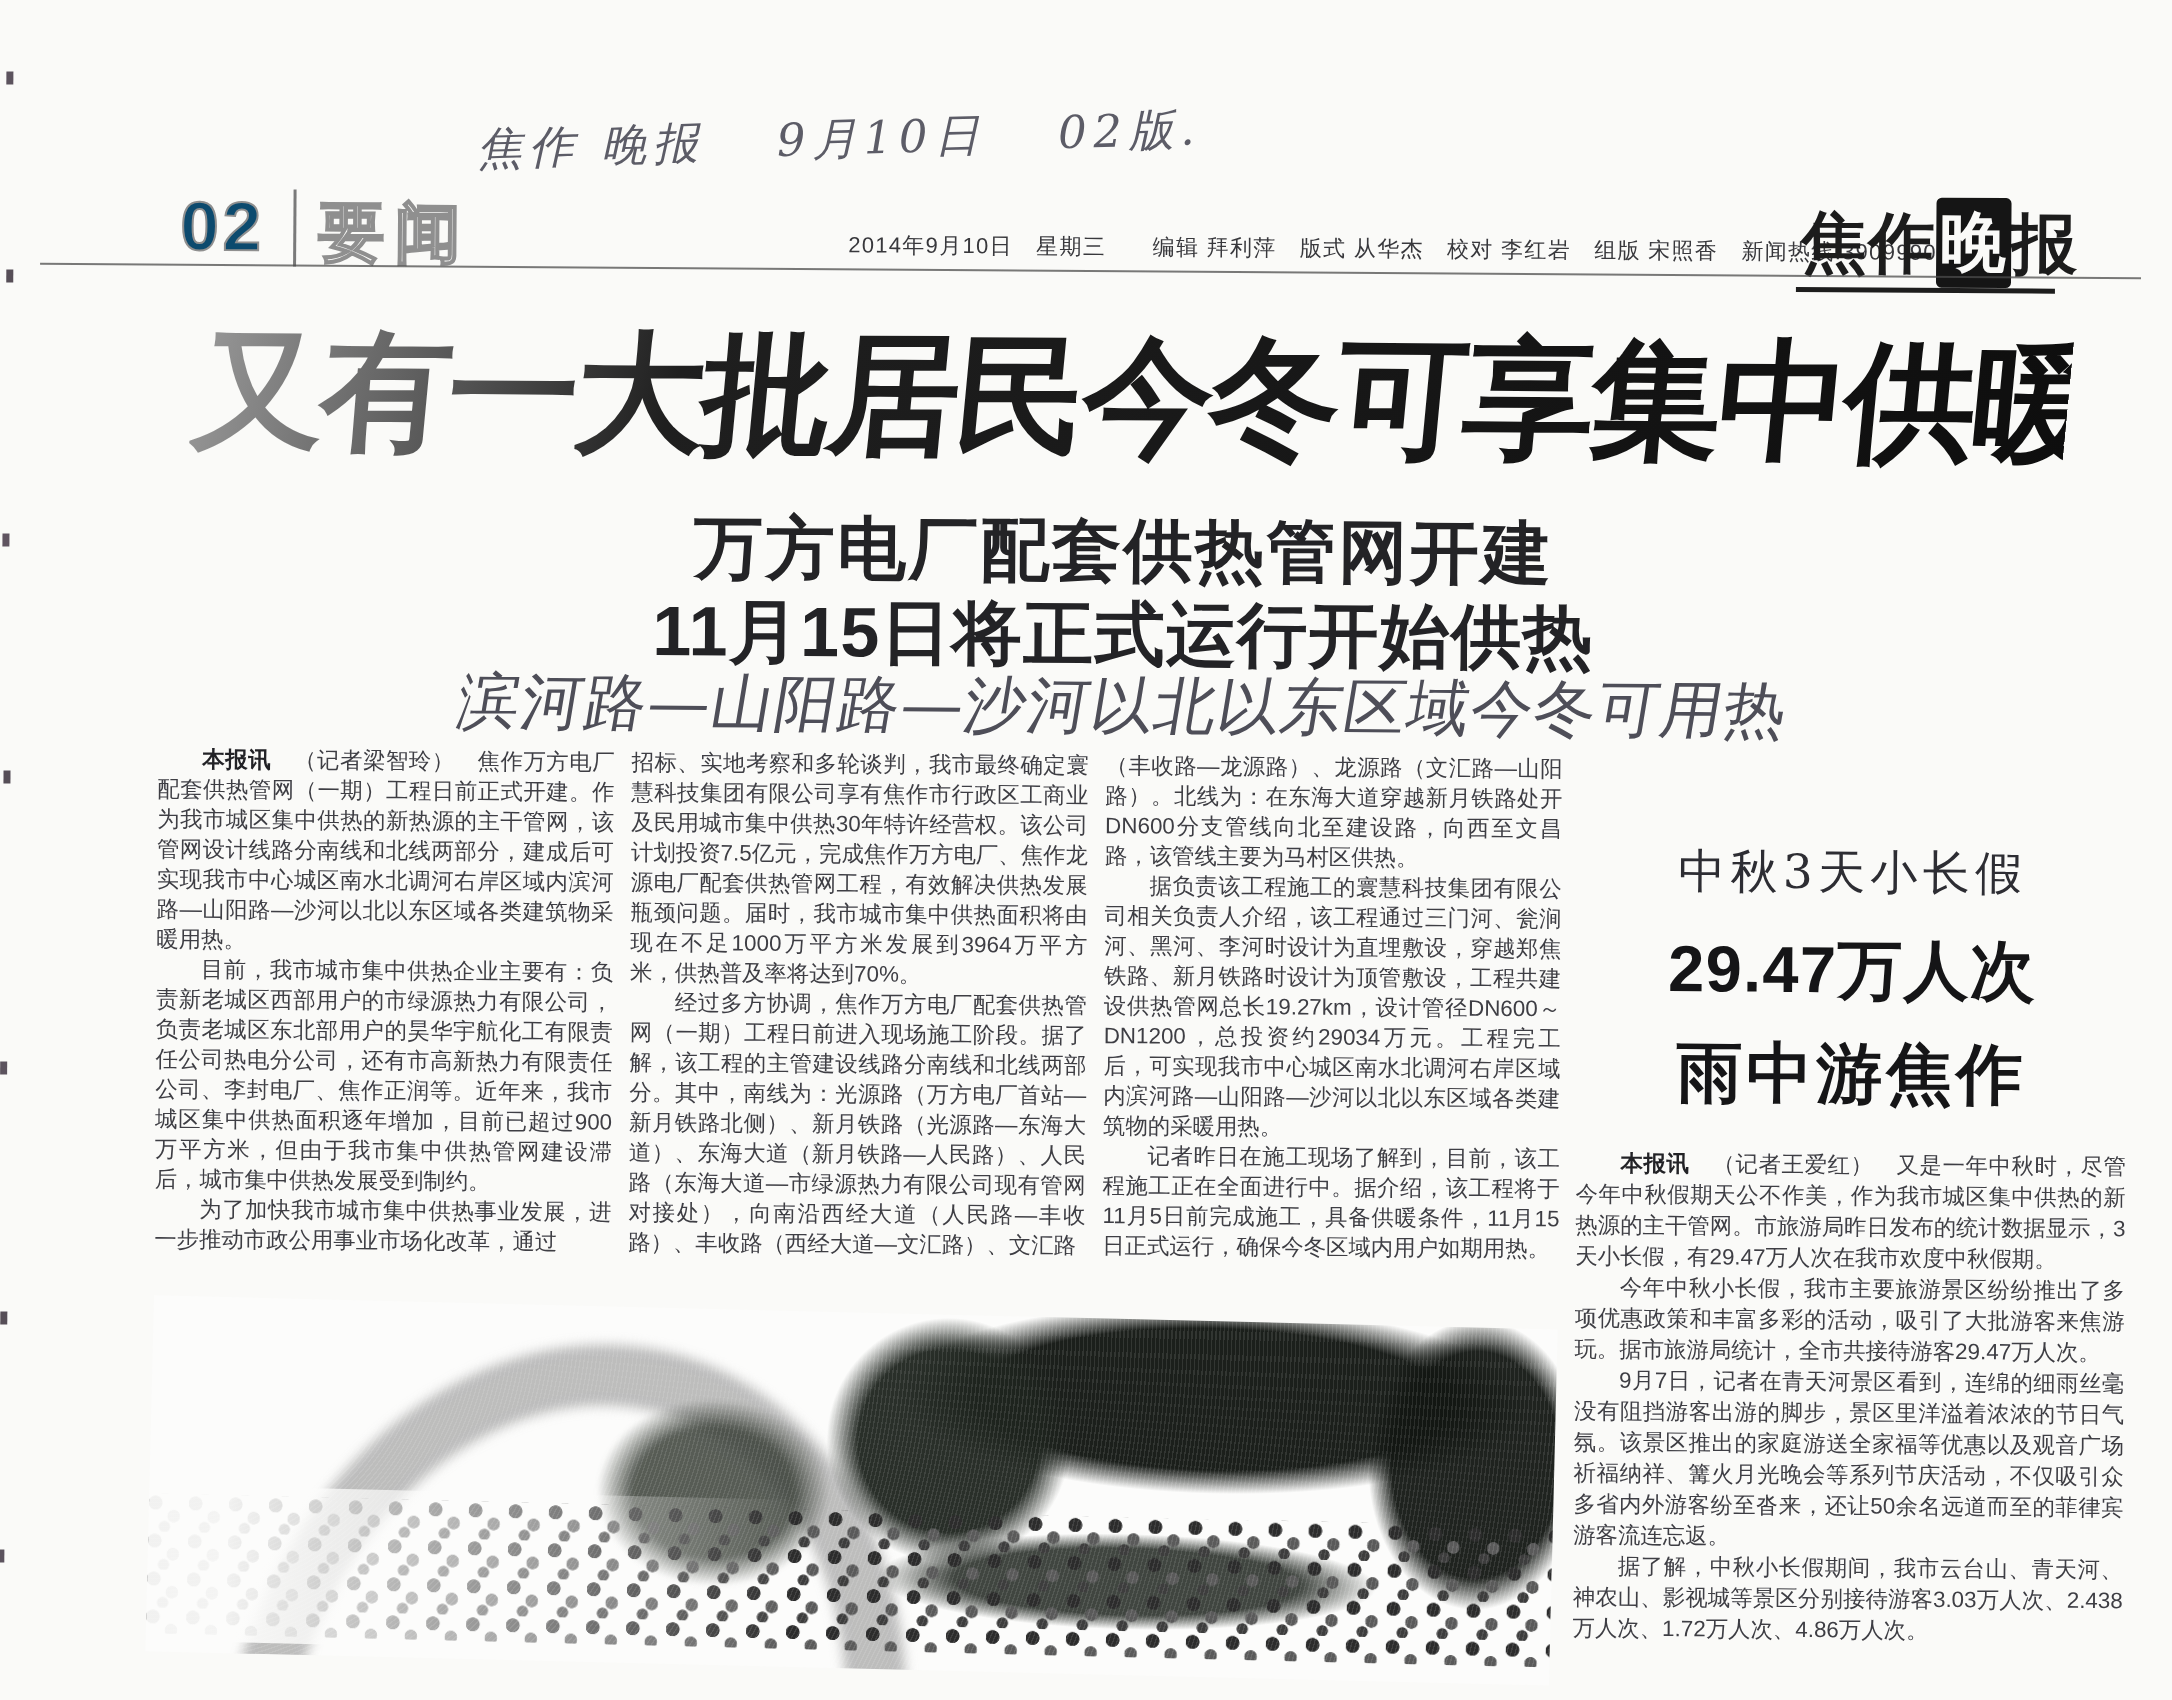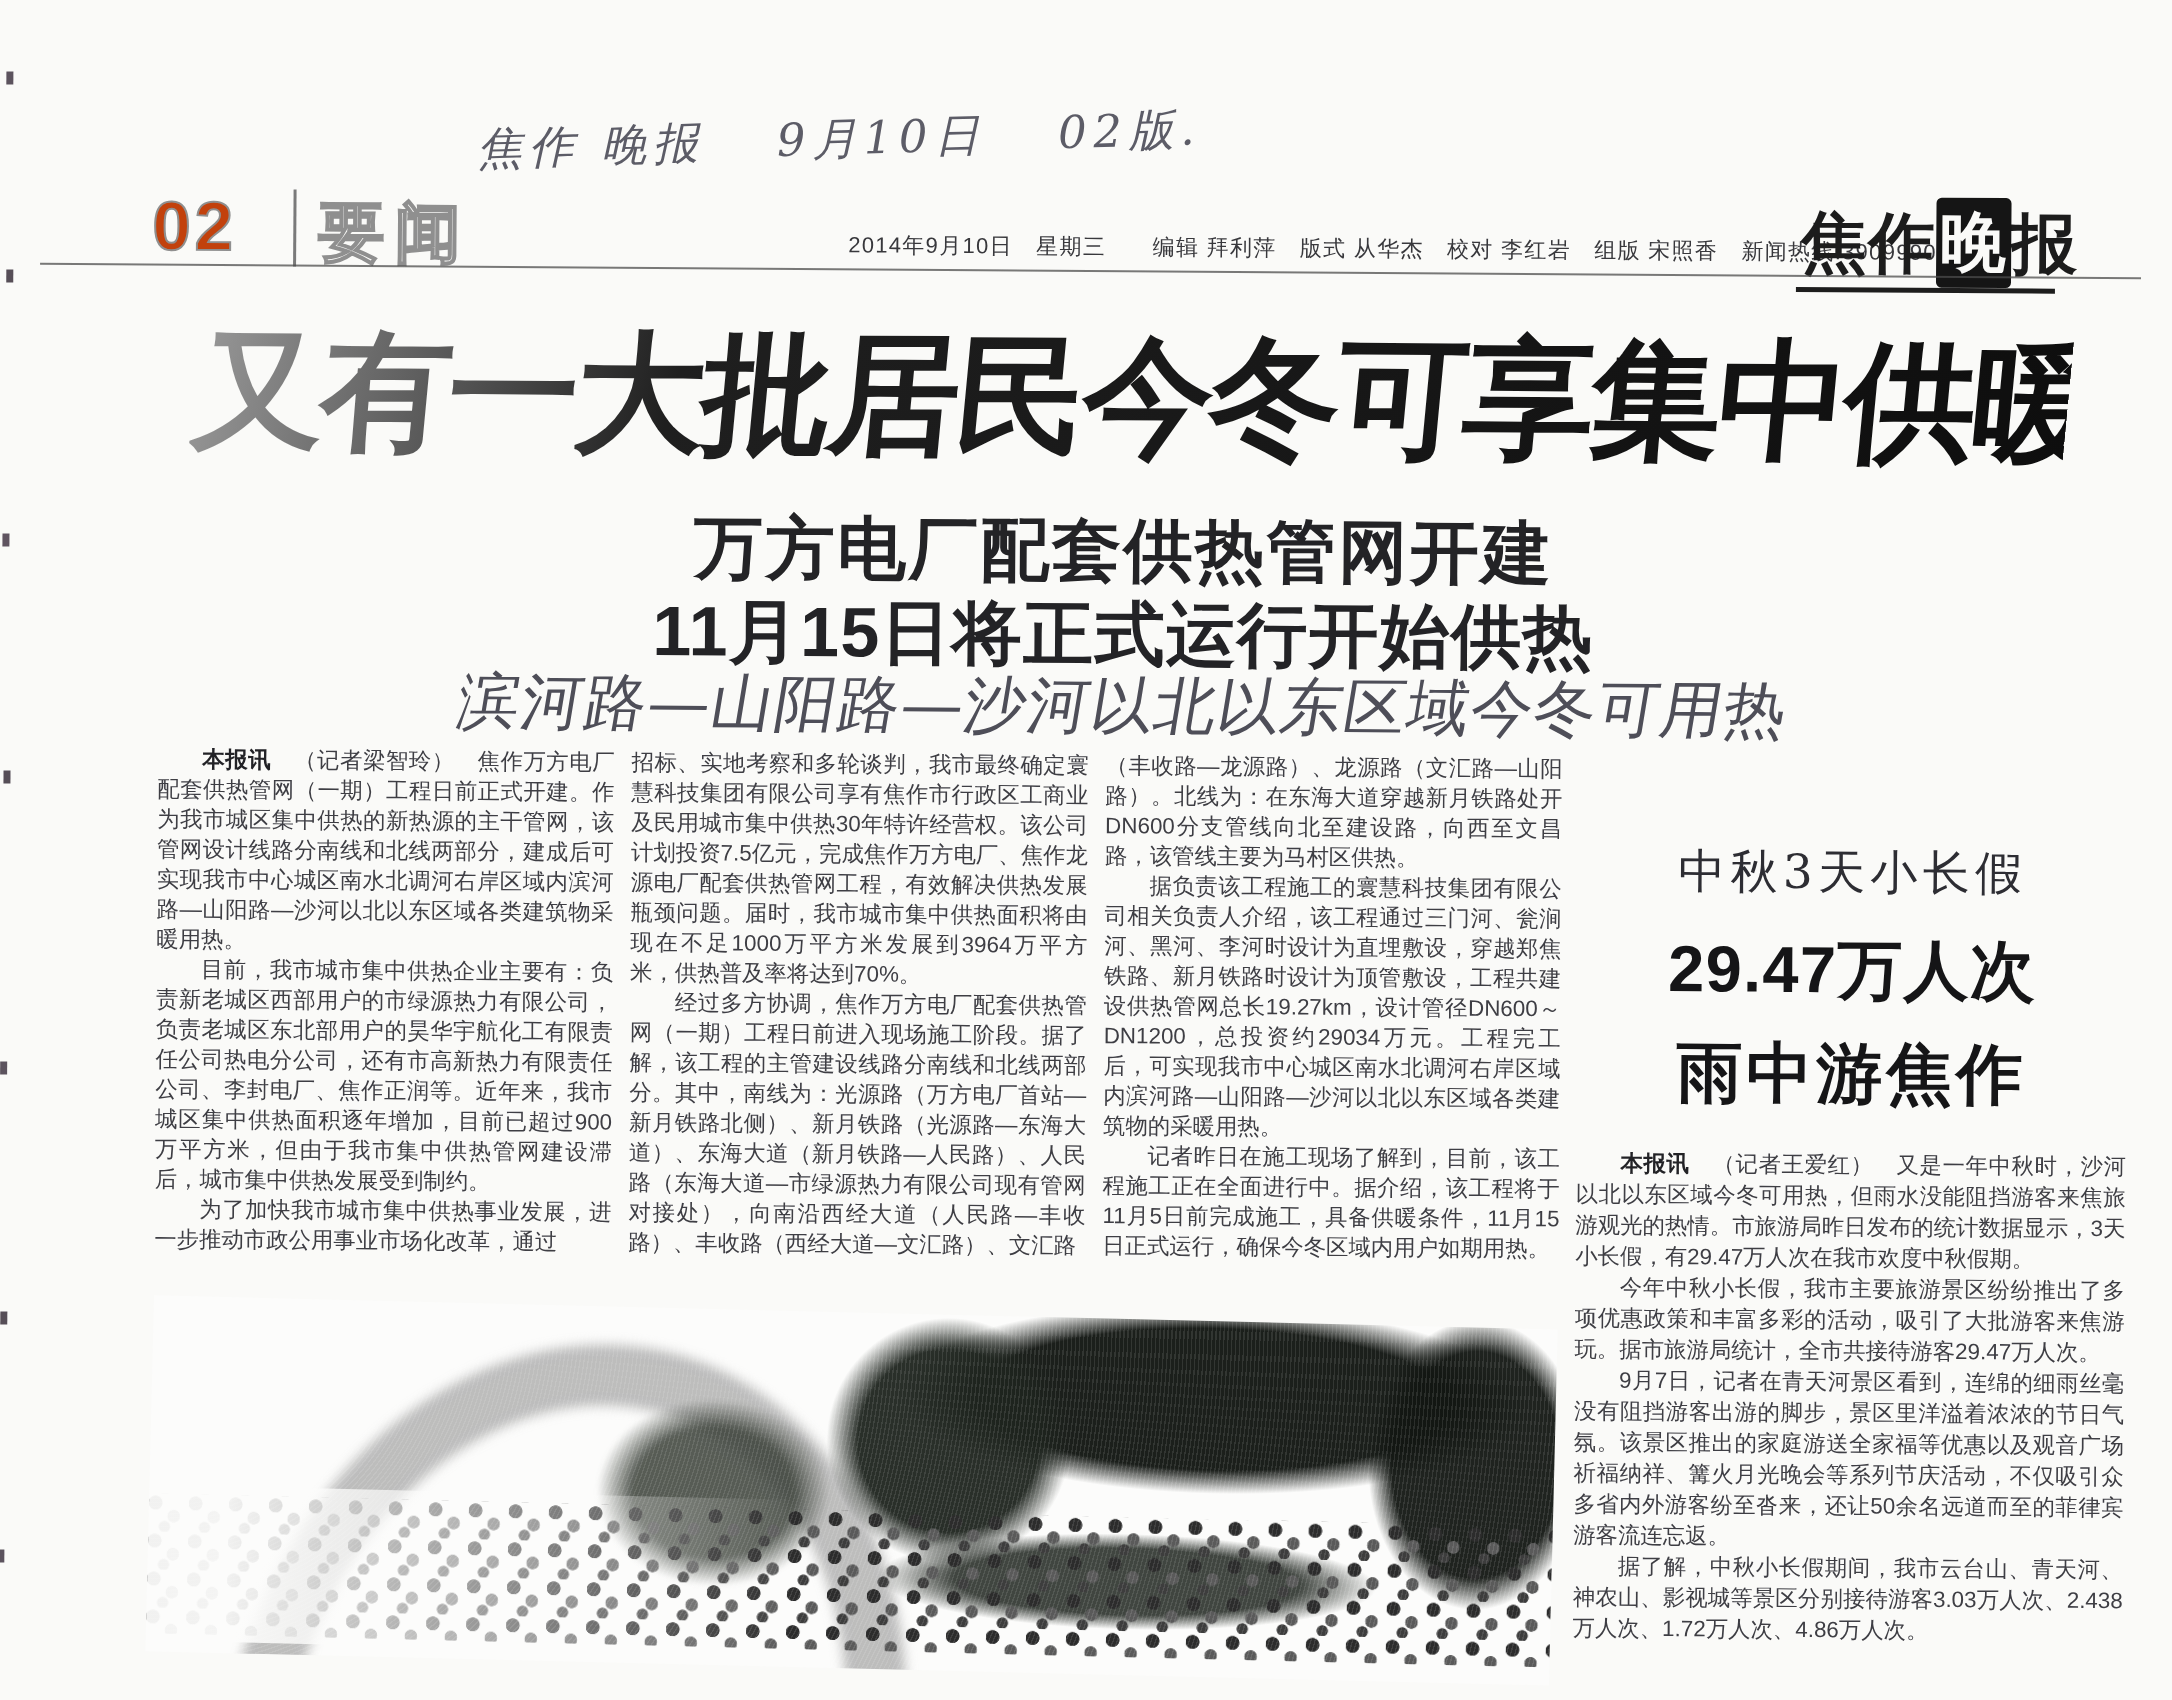--- a/index.html
+++ b/index.html
@@ -8,22 +8,22 @@
   .sheet{position:absolute;inset:0;transform:rotate(0.4deg);transform-origin:50% 50%;}
 
   
   .scan-marks{position:absolute;left:1.3px;top:79px;width:6.6px;height:13px;background:#352a38;opacity:.8;
     box-shadow:1.3px 198px #2e2430,-0.7px 462px #3a2d3c,2px 699px #2e2430,0.7px 990px #352a38,2.6px 1240px #2e2430,1.3px 1478px #352a38;}
 
   .handwritten{position:absolute;left:472px;top:111px;font-size:45px;letter-spacing:6.6px;
     color:#4c4c58;transform:rotate(-2deg);font-family:"DejaVu Serif",serif;font-style:italic;opacity:.9;white-space:nowrap;}
 
   
-  .page-num{position:absolute;left:148px;top:193px;font-size:69px;font-weight:700;letter-spacing:4px;
-    color:#c2410c;-webkit-text-stroke:2px #8f8f8f;}
+  .page-num{position:absolute;left:176px;top:193px;font-size:69px;font-weight:700;letter-spacing:4px;
+    color:#0c4a6e;-webkit-text-stroke:2px #8f8f8f;}
   .hdr-divider{position:absolute;left:289px;top:195px;width:2.6px;height:77px;background:#7a7a7a;}
   .section-title{position:absolute;left:314px;top:193px;font-size:66px;font-weight:700;letter-spacing:10.6px;
     color:#fafaf8;-webkit-text-stroke:2px #8f8f8f;}
   .date-line{position:absolute;left:844px;top:232px;font-size:22px;color:#38383c;letter-spacing:1.3px;white-space:nowrap;}
   .masthead{position:absolute;left:1797px;top:193px;font-size:66px;font-weight:900;color:#1c1c1c;
     font-family:"DejaVu Serif",serif;letter-spacing:1.3px;white-space:nowrap;}
   .masthead .inv{display:inline-block;background:#151515;color:#fafaf8;padding:0 4px;border-radius:5.3px;transform:translateY(-1.3px);}
   .header-rule{position:absolute;left:36px;top:270px;width:2101px;height:2px;background:#4c4c4c;opacity:.75;}
   .masthead-rule{position:absolute;left:1792px;top:282px;width:259px;height:5.3px;background:#1d1d1d;}
 
@@ -127,21 +127,21 @@
       <div class="ph-crowd"></div>
       <div class="ph-crowd-fade"></div>
       <div class="ph-grain"></div>
     </div>
 
     <div class="side">
       <div class="kicker">中秋3天小长假</div>
       <div class="side-h1">29.47万人次</div>
       <div class="side-h2">雨中游焦作</div>
       <div class="side-body">
-        <p class="ind"><b>本报讯</b>　<span>（记者王爱红）</span>　<span>又是一年中秋时，沙河以北以东区域今冬可用热，但雨水没能阻挡游客来焦旅游观光的热情。市旅游局昨日发布的统计数据显示，3天小长假，有29.47万人次在我市欢度中秋假期。</span></p>
+        <p class="ind"><b>本报讯</b>　<span>（记者王爱红）</span>　<span>又是一年中秋时，尽管今年中秋假期天公不作美，作为我市城区集中供热的新热源的主干管网。市旅游局昨日发布的统计数据显示，3天小长假，有29.47万人次在我市欢度中秋假期。</span></p>
         <p class="ind">今年中秋小长假，我市主要旅游景区纷纷推出了多项优惠政策和丰富多彩的活动，吸引了大批游客来焦游玩。据市旅游局统计，全市共接待游客29.47万人次。</p>
         <p class="ind">9月7日，记者在青天河景区看到，连绵的细雨丝毫没有阻挡游客出游的脚步，景区里洋溢着浓浓的节日气氛。该景区推出的家庭游送全家福等优惠以及观音广场祈福纳祥、篝火月光晚会等系列节庆活动，不仅吸引众多省内外游客纷至沓来，还让50余名远道而至的菲律宾游客流连忘返。</p>
         <p class="ind">据了解，中秋小长假期间，我市云台山、青天河、神农山、影视城等景区分别接待游客3.03万人次、2.438万人次、1.72万人次、4.86万人次。</p>
       </div>
     </div>
 
   </div>
 </div>
 
 

